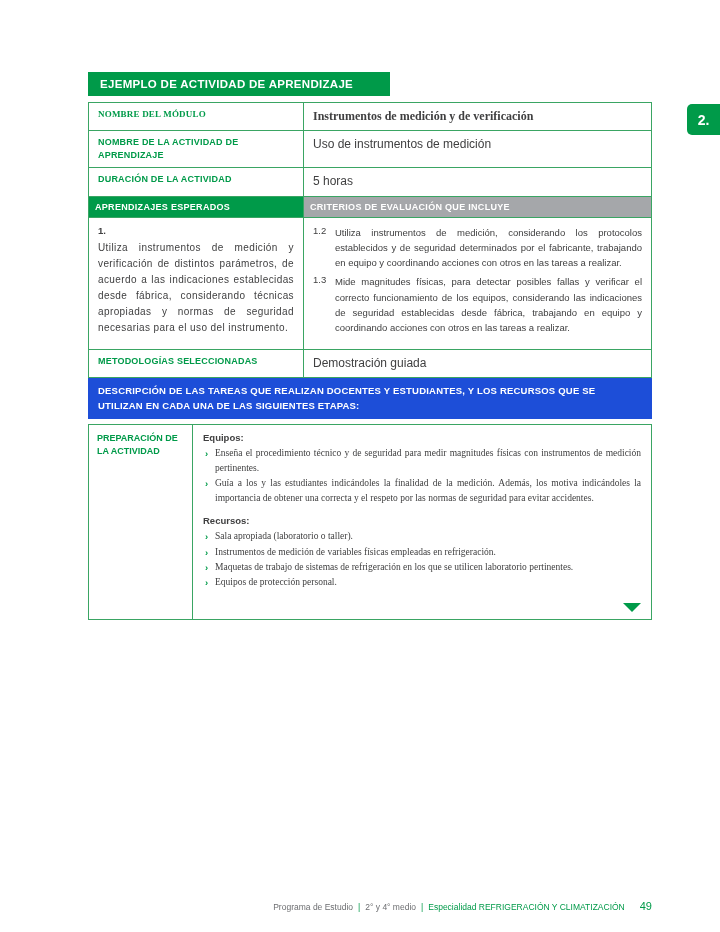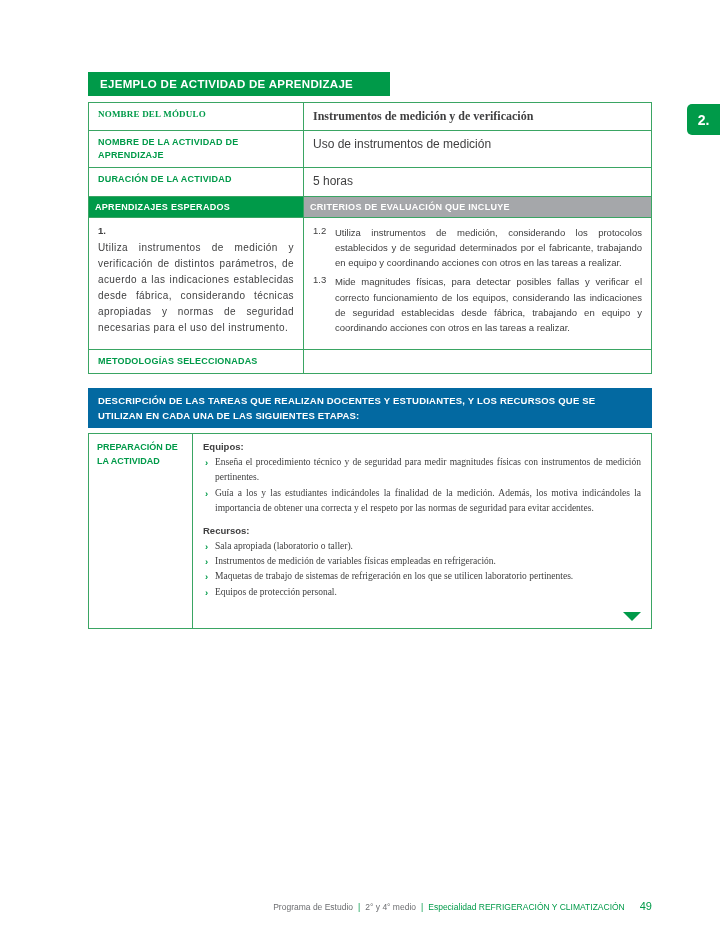--- a/index.html
+++ b/index.html
@@ -44,21 +44,21 @@
   .body-row { display: flex; border-top: 1px solid #3AA563; min-height: 132px; }
   .apr-cell { width: 215px; flex: 0 0 215px; border-right: 1px solid #3AA563; padding: 7px 9px; }
   .apr-num { font-weight: bold; font-size: 9.5px; color: #404041; display: block; margin-bottom: 4px; }
   .apr-text { font-size: 10px; color: #404041; line-height: 1.6; text-align: justify; letter-spacing: 0.4px; }
   .crit-cell { flex: 1; padding: 7px 9px; }
   .crit-item { display: flex; margin-bottom: 4px; }
   .crit-num { flex: 0 0 22px; font-size: 9.5px; color: #404041; }
   .crit-text { flex: 1; font-size: 9.5px; color: #404041; line-height: 1.6; text-align: justify; }
 
   .banner {
-    margin-top: 14px; background: #0369a1; color: #fff;
+    margin-top: 0; background: #1d4ed8; color: #fff;
     font-weight: bold; font-size: 9.5px; letter-spacing: 0.2px;
     line-height: 1.6; padding: 5px 10px;
   }
 
   .prep-box { margin-top: 5px; border: 1px solid #3AA563; display: flex; position: relative; min-height: 196px; }
   .prep-label {
     width: 104px; flex: 0 0 104px; border-right: 1px solid #3AA563;
     color: #009A49; font-weight: bold; font-size: 9px; line-height: 1.5;
     padding: 7px 8px;
   }
@@ -131,20 +131,21 @@
           </div>
           <div class="crit-item">
             <span class="crit-num">1.3</span>
             <span class="crit-text">Mide magnitudes físicas, para detectar posibles fallas y verificar el correcto funcionamiento de los equipos, considerando las indicaciones de seguridad establecidas desde fábrica, trabajando en equipo y coordinando acciones con otros en las tareas a realizar.</span>
           </div>
         </div>
       </div>
 
       <div class="t-row">
         <div class="cell label">METODOLOGÍAS SELECCIONADAS</div>
+        <div class="cell value">Demostración guiada</div>
       </div>
 
     </div>
 
     <div class="banner">DESCRIPCIÓN DE LAS TAREAS QUE REALIZAN DOCENTES Y ESTUDIANTES, Y LOS RECURSOS QUE SE UTILIZAN EN CADA UNA DE LAS SIGUIENTES ETAPAS:</div>
 
     <div class="prep-box">
       <div class="prep-label">PREPARACIÓN DE LA ACTIVIDAD</div>
       <div class="prep-body">
 

